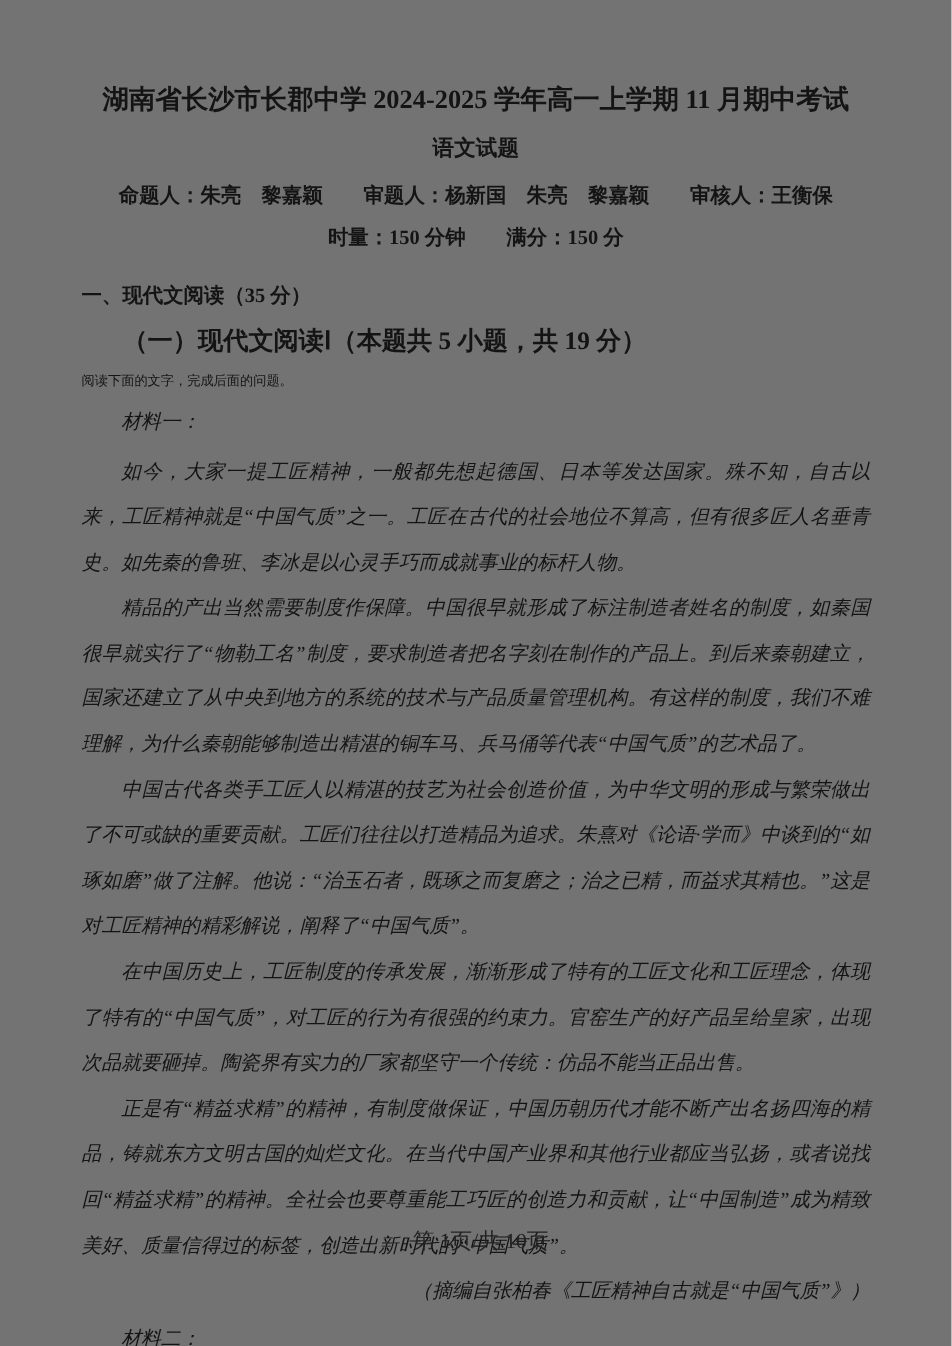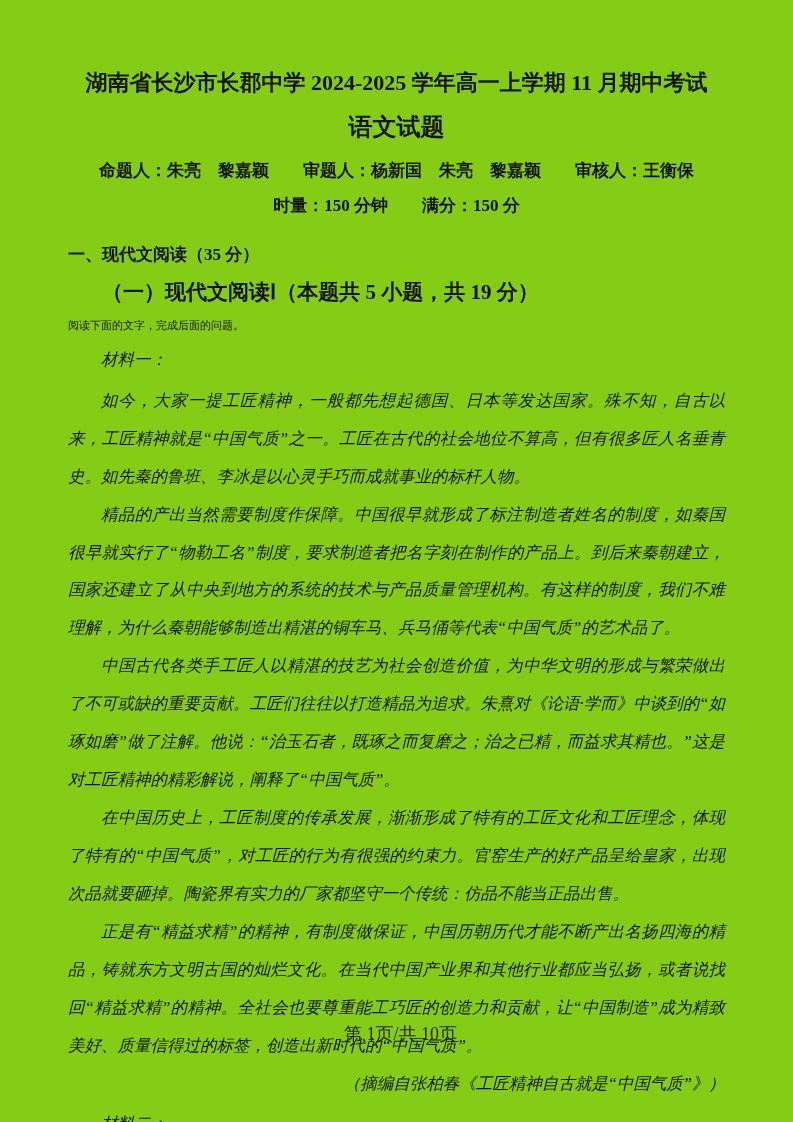--- a/index.html
+++ b/index.html
@@ -7,34 +7,34 @@
     padding: 0;
     background: #ffffff;
   }
   .page {
     position: relative;
     width: 793px;
     height: 1122px;
     box-sizing: border-box;
     margin: 0 auto;
     padding: 68px 68px 0 68px;
-    background: #84cc16;
+    background: #737373;
     color: #141414;
     font-family: "Liberation Serif", serif;
     overflow: hidden;
   }
   .title {
     font-size: 22px;
     font-weight: bold;
     text-align: center;
     line-height: 1.4;
     margin: 0 0 12px 0;
   }
   .subtitle {
-    font-size: 24px;
+    font-size: 18px;
     font-weight: bold;
     text-align: center;
     margin: 0 0 16px 0;
   }
   .meta-line {
     font-size: 17px;
     font-weight: bold;
     text-align: center;
     margin: 0 0 12px 0;
   }

